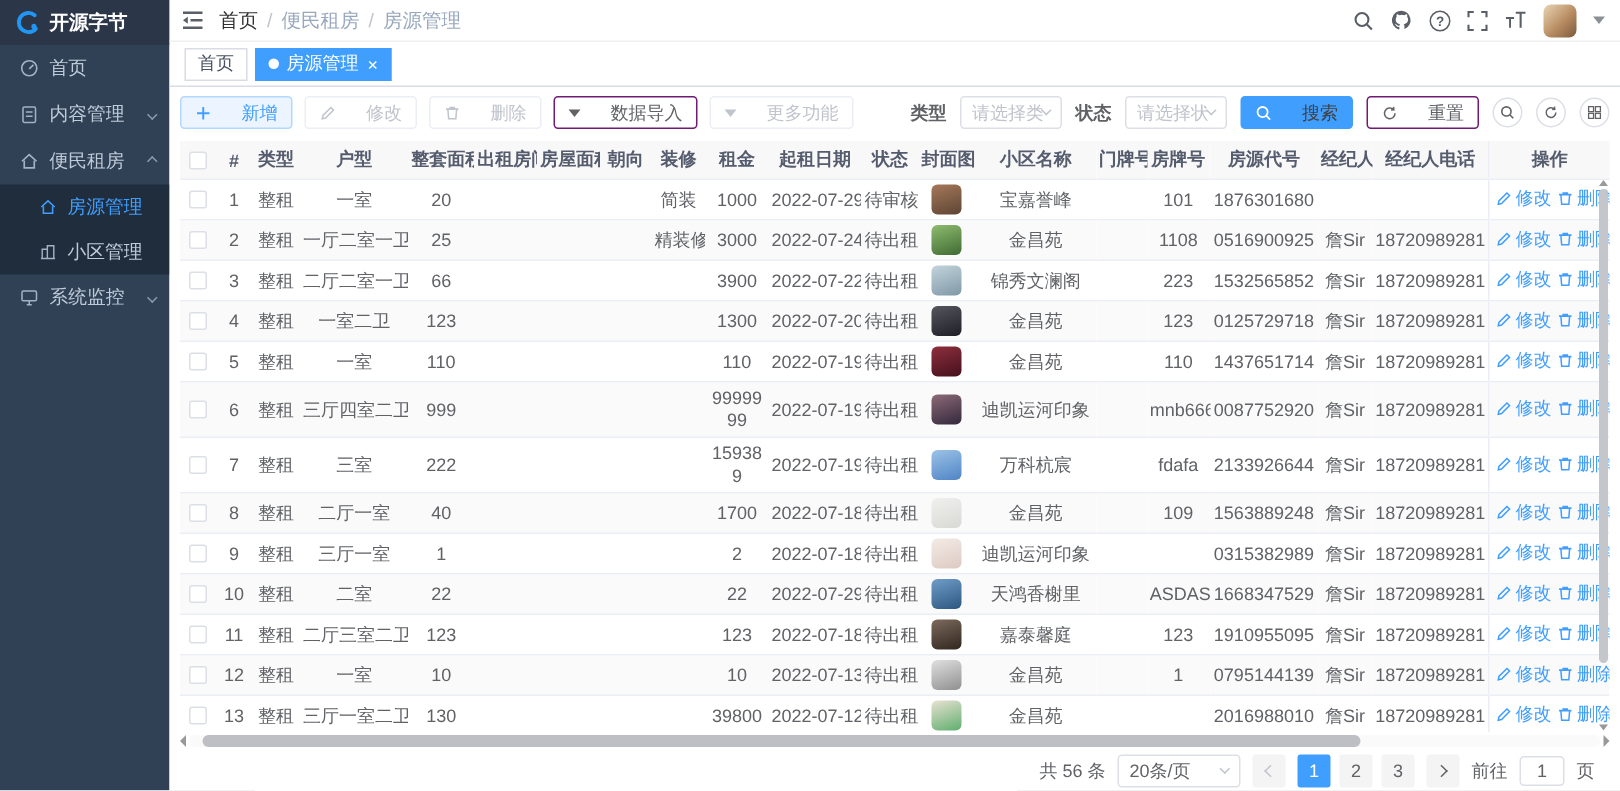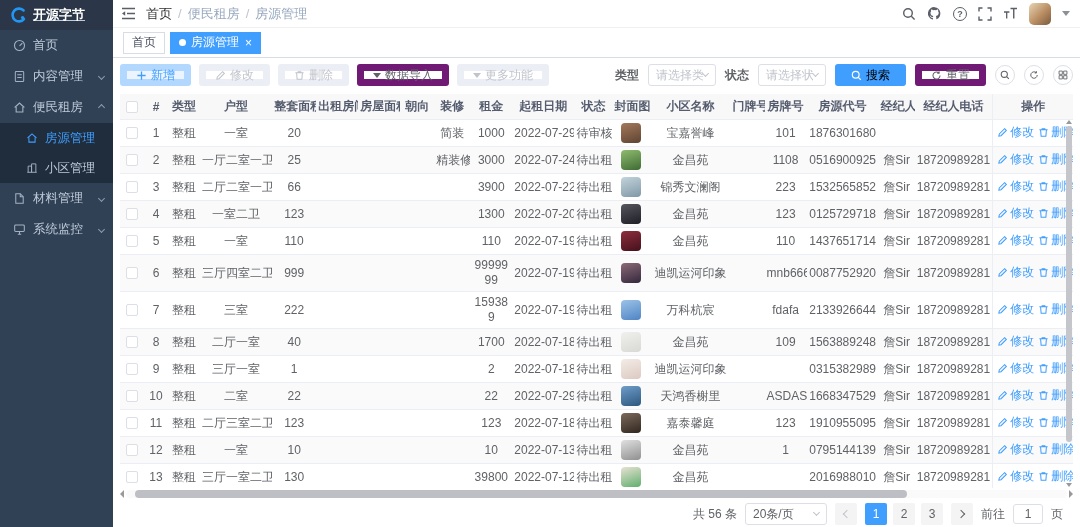--- a/index.html
+++ b/index.html
@@ -1,21 +1,21 @@
 <!DOCTYPE html>
 <html><head>
 <meta charset="utf-8">
 <style>
   html,body{margin:0;padding:0;background:#e8e8e8;}
   *{box-sizing:border-box;}
   .app{width:1080px;height:527px;display:flex;background:#fff;overflow:hidden;
        font-family:"Liberation Sans","DejaVu Sans",sans-serif;font-size:12px;color:#606266;position:relative;}
   
   .sidebar{width:113px;flex-shrink:0;background:#304156;color:#bfcbd9;display:flex;flex-direction:column;}
-  .logo{height:30px;display:flex;align-items:center;gap:6px;padding-left:11px;background:#2b3648;text-decoration:underline;}
+  .logo{height:30px;display:flex;align-items:center;gap:6px;padding-left:11px;background:#2b3648;}
   .logo-text{color:#fff;font-weight:bold;font-size:13px;white-space:nowrap;}
   .menu-item{height:31px;display:flex;align-items:center;gap:7px;padding:0 9px 0 13px;font-size:12.5px;cursor:pointer;white-space:nowrap;}
   .menu-item .micon{flex-shrink:0;color:#a3b1c2;}
   .submenu{background:#1f2d3d;}
   .submenu .menu-item{padding-left:26px;height:30px;}
   .active-link{color:#409eff;}
   .active-link .micon{color:#409eff;}
   .arr{width:5px;height:5px;border-right:1.2px solid #8f9bab;border-bottom:1.2px solid #8f9bab;display:inline-block;margin-left:auto;transform:rotate(45deg);flex-shrink:0;}
   .arr.up{transform:rotate(-135deg);}
   
@@ -32,24 +32,24 @@
   .caret{width:0;height:0;border-left:4px solid transparent;border-right:4px solid transparent;border-top:5px solid #8b8f96;}
   
   .tabbar{height:30px;display:flex;align-items:center;gap:5px;padding:0 10px;border-bottom:1px solid #d8dce5;flex-shrink:0;}
   .tab{height:22px;padding:0 8px;border:1px solid #d8dce5;background:#fff;color:#495060;display:flex;align-items:center;gap:5px;cursor:pointer;}
   .tab.active{background:#409eff;border-color:#409eff;color:#fff;}
   .tab .dot{width:7px;height:7px;border-radius:50%;background:#fff;}
   .tab .close{font-size:12px;line-height:1;margin-left:1px;}
   
   .content{flex:1;display:flex;flex-direction:column;padding:2px 7px 0;min-height:0;}
   .toolbar{display:flex;align-items:center;height:30px;margin-bottom:4px;flex-shrink:0;}
-  .btn{height:22px;border:7px solid #701a75;background:#fff;border-radius:3px;padding:0 9px;display:inline-flex;align-items:center;gap:4px;font-size:12px;color:#606266;cursor:pointer;margin-right:8px;white-space:nowrap;}
+  .btn{height:22px;border:1px solid #701a75;background:#fff;border-radius:3px;padding:0 9px;display:inline-flex;align-items:center;gap:20px;font-size:12px;color:#606266;cursor:pointer;margin-right:8px;white-space:nowrap;}
   .btn.primary-plain{color:#409eff;background:#ecf5ff;border-color:#b3d8ff;}
   .btn.disabled{color:#c0c4cc;border-color:#ebeef5;cursor:not-allowed;}
-  .btn.primary{background:#409eff;border-color:#409eff;color:#000000;margin-right:0;}
+  .btn.primary{background:#409eff;border-color:#409eff;color:#404040;margin-right:0;}
   .caret-sm{width:0;height:0;border-left:4px solid transparent;border-right:4px solid transparent;border-top:5px solid currentColor;}
   .filters{margin-left:auto;display:flex;align-items:center;gap:9px;}
   .flabel{font-weight:bold;color:#606266;}
   .select{width:68px;height:22px;border:1px solid #dcdfe6;border-radius:3px;display:flex;align-items:center;justify-content:space-between;padding:0 7px;background:#fff;cursor:pointer;}
   .placeholder{color:#c0c4cc;white-space:nowrap;overflow:hidden;}
   .chev-down{width:5px;height:5px;border-right:1.2px solid #c0c4cc;border-bottom:1.2px solid #c0c4cc;transform:rotate(45deg);margin-top:-3px;flex-shrink:0;}
   .circle-btn{width:20px;height:20px;border-radius:50%;border:1px solid #dcdfe6;background:#fff;display:flex;align-items:center;justify-content:center;color:#606266;cursor:pointer;flex-shrink:0;}
   
   .table-area{position:relative;flex-shrink:0;}
   table.grid{width:100%;border-collapse:collapse;table-layout:fixed;font-size:12px;}
@@ -130,28 +130,20 @@
               <path d="M3.4 6.4 V11.8 H10.6 V6.4" fill="none" stroke="currentColor" stroke-width="1.2"></path>
             </svg>
           <span>房源管理</span>
         </div>
         <div class="menu-item">
           <svg class="micon" width="12" height="12" viewBox="0 0 14 14">
               <path d="M2.5 12 V4.8 H6.5 V12 M6.5 12 V2.2 H11.5 V12 M1.5 12 H12.5" fill="none" stroke="currentColor" stroke-width="1.1"></path>
             </svg>
           <span>小区管理</span>
         </div>
-      </div>
-      <div class="menu-item">
-        <svg class="micon" width="13" height="13" viewBox="0 0 14 14">
-            <path d="M3 1.8h4.8l3.2 3.2v7.2H3z" fill="none" stroke="currentColor" stroke-width="1.1"></path>
-            <path d="M7.8 1.8V5h3.2" fill="none" stroke="currentColor" stroke-width="1.1"></path>
-          </svg>
-        <span>材料管理</span>
-        <i class="arr"></i>
       </div>
       <div class="menu-item">
         <svg class="micon" width="13" height="13" viewBox="0 0 14 14">
             <rect x="1.8" y="2.2" width="10.4" height="7" rx="1" fill="none" stroke="currentColor" stroke-width="1.1"></rect>
             <path d="M5.2 12h3.6M7 9.2V12" stroke="currentColor" stroke-width="1.1" fill="none"></path>
           </svg>
         <span>系统监控</span>
         <i class="arr"></i>
       </div>
     </nav>

